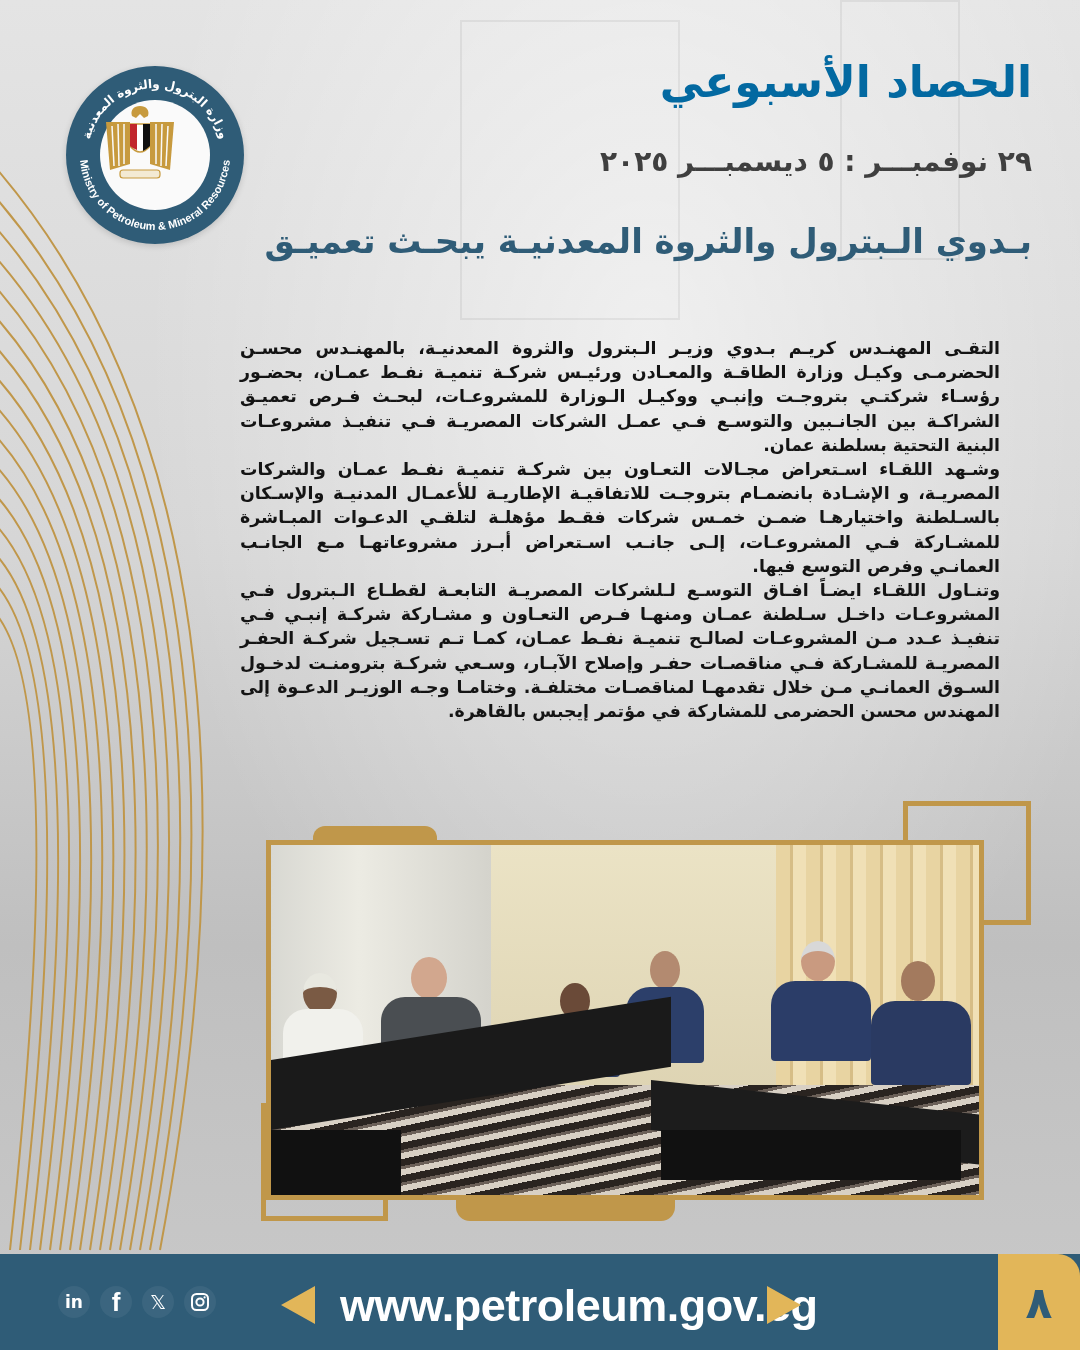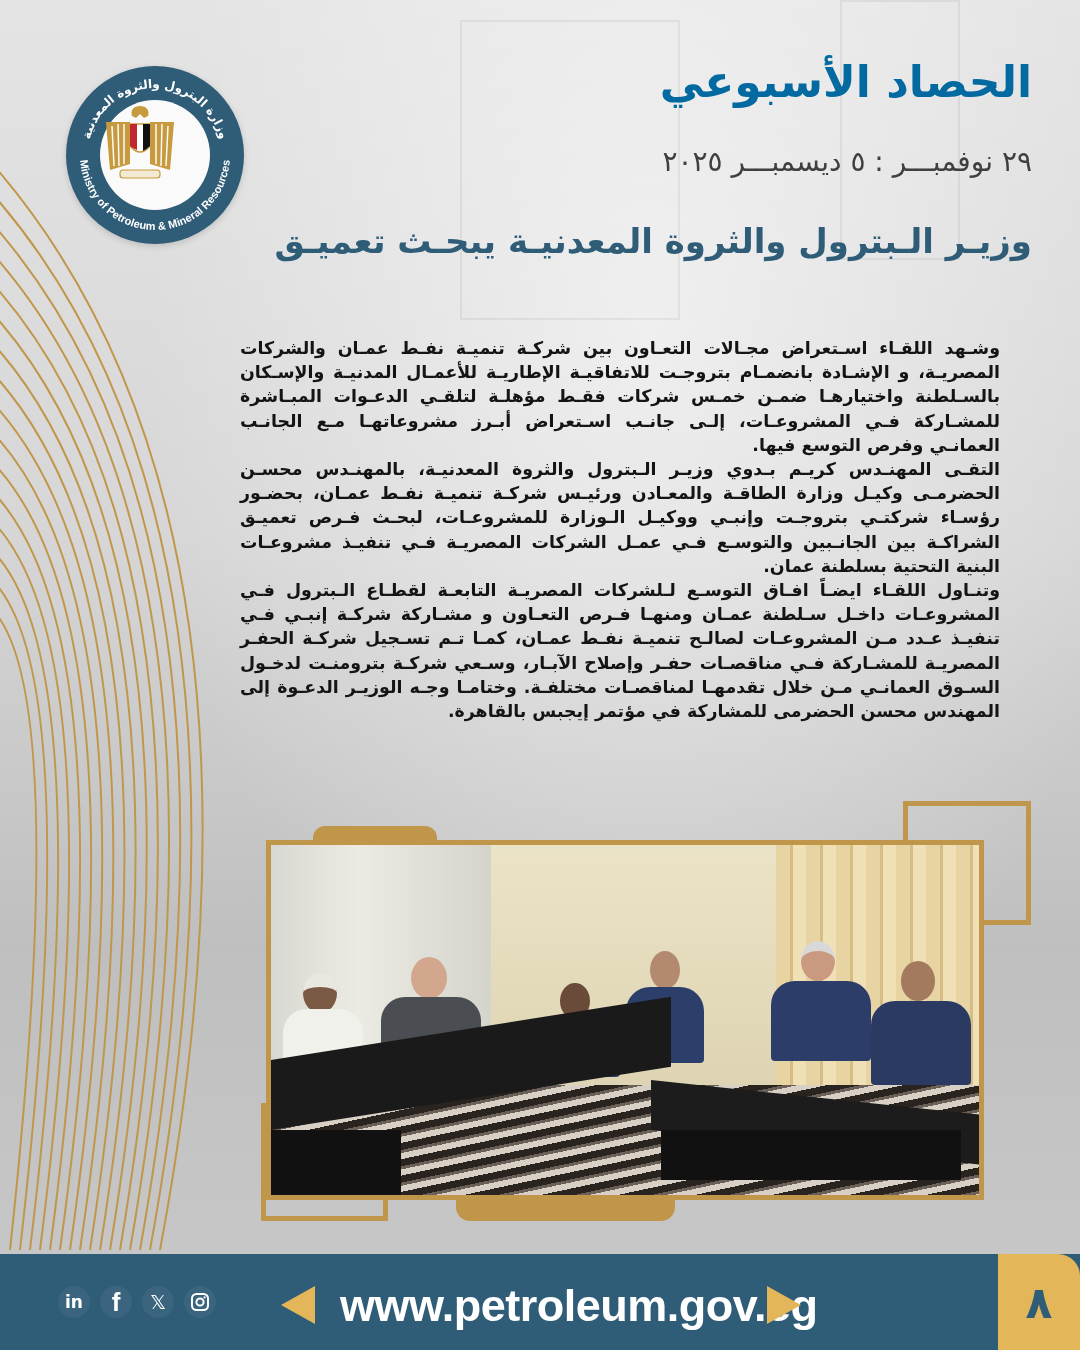--- a/index.html
+++ b/index.html
@@ -35,21 +35,21 @@
     }
 
     
     .title {
       position: absolute; right: 48px; top: 56px;
       font-size: 44px; font-weight: bold; color: #0369a1;
       direction: rtl; white-space: nowrap;
     }
     .dates {
       position: absolute; right: 48px; top: 145px;
-      font-size: 28px; font-weight: normal; color: #3f3f3f;
+      font-size: 28px; font-weight: bold; color: #3f3f3f;
       direction: rtl; white-space: nowrap;
     }
     .headline {
       position: absolute; right: 48px; top: 216px; width: 800px;
       font-size: 34px; font-weight: bold; color: #2f5c77; line-height: 50px;
       direction: rtl; text-align: right;
     }
     .body-text {
       position: absolute; right: 80px; top: 336px; width: 760px;
       direction: rtl; text-align: justify;
@@ -186,26 +186,26 @@
       <path d="M43 24 L50 24 L50 46 Q47 49 43 51 Z" fill="#111111"></path>
       <rect x="20" y="70" width="40" height="8" rx="3" fill="#f3ead3" stroke="#c79a3e" stroke-width="1.2"></rect>
     </svg>
   </div>
 </div>
 
 <h1 class="title">الحصاد الأسبوعي</h1>
 <div class="dates">٢٩ نوفمبـــر : ٥ ديسمبـــر ٢٠٢٥</div>
 
 <div class="headline">
-  <div>وزيـر الـبترول والثروة المعدنيـة يبحـث تعميـق</div>
+  <div>بـدوي الـبترول والثروة المعدنيـة يبحـث تعميـق</div>
 </div>
 
 <div class="body-text">
+  <p>التقـى المهنـدس كريـم بـدوي وزيـر الـبترول والثروة المعدنيـة، بالمهنـدس محسـن الحضرمـى وكيـل وزارة الطاقـة والمعـادن ورئيـس شركـة تنميـة نفـط عمـان، بحضـور رؤسـاء شركتـي بتروجـت وإنبـي ووكيـل الـوزارة للمشروعـات، لبحـث  فـرص تعميـق الشراكـة بين الجانـبين  والتوسـع فـي عمـل الشركات المصريـة فـي تنفيـذ مشروعـات البنية التحتية بسلطنة عمان.</p>
   <p>وشـهد اللقـاء اسـتعراض مجـالات التعـاون بين شركـة تنميـة نفـط عمـان والشركات المصريـة، و الإشـادة بانضمـام بتروجـت للاتفاقيـة الإطاريـة للأعمـال المدنيـة والإسـكان بالسـلطنة واختيارهـا ضمـن خمـس شركات فقـط مؤهلـة لتلقـي الدعـوات المبـاشرة للمشـاركة فـي المشروعـات، إلـى جانـب اسـتعراض أبـرز مشروعاتهـا مـع الجانـب العمانـي وفرص التوسع فيها.</p>
-  <p>التقـى المهنـدس كريـم بـدوي وزيـر الـبترول والثروة المعدنيـة، بالمهنـدس محسـن الحضرمـى وكيـل وزارة الطاقـة والمعـادن ورئيـس شركـة تنميـة نفـط عمـان، بحضـور رؤسـاء شركتـي بتروجـت وإنبـي ووكيـل الـوزارة للمشروعـات، لبحـث  فـرص تعميـق الشراكـة بين الجانـبين  والتوسـع فـي عمـل الشركات المصريـة فـي تنفيـذ مشروعـات البنية التحتية بسلطنة عمان.</p>
   <p>وتنـاول اللقـاء ايضـاً افـاق التوسـع لـلشركات المصريـة التابعـة لقطـاع الـبترول فـي المشروعـات داخـل سـلطنة عمـان ومنهـا فـرص التعـاون و مشـاركة شركـة إنبـي فـي تنفيـذ عـدد مـن المشروعـات لصالـح تنميـة نفـط عمـان، كمـا تـم تسـجيل شركـة الحفـر المصريـة للمشـاركة فـي مناقصـات حفـر وإصلاح الآبـار، وسـعي شركـة بترومنـت لدخـول السـوق العمانـي مـن خلال تقدمهـا لمناقصـات مختلفـة. وختامـا وجـه الوزيـر الدعـوة إلى المهندس محسن الحضرمى للمشاركة في مؤتمر إيجبس بالقاهرة.</p>
 </div>
 
 <div class="frame-tr"></div>
 <div class="frame-bl"></div>
 <div class="tab-top"></div>
 <div class="tab-bottom"></div>
 
 <div class="photo">
   <div class="wall-left"></div>

